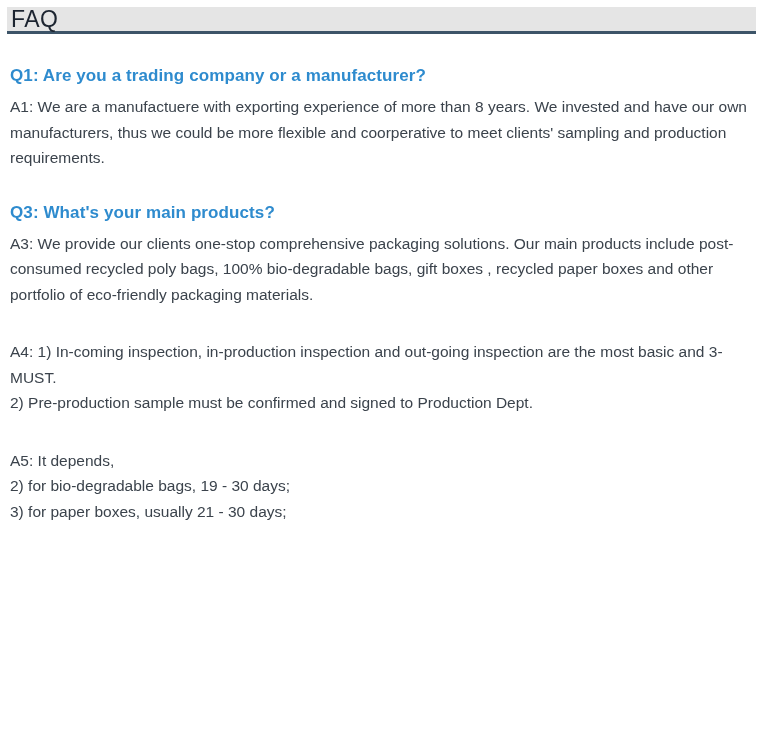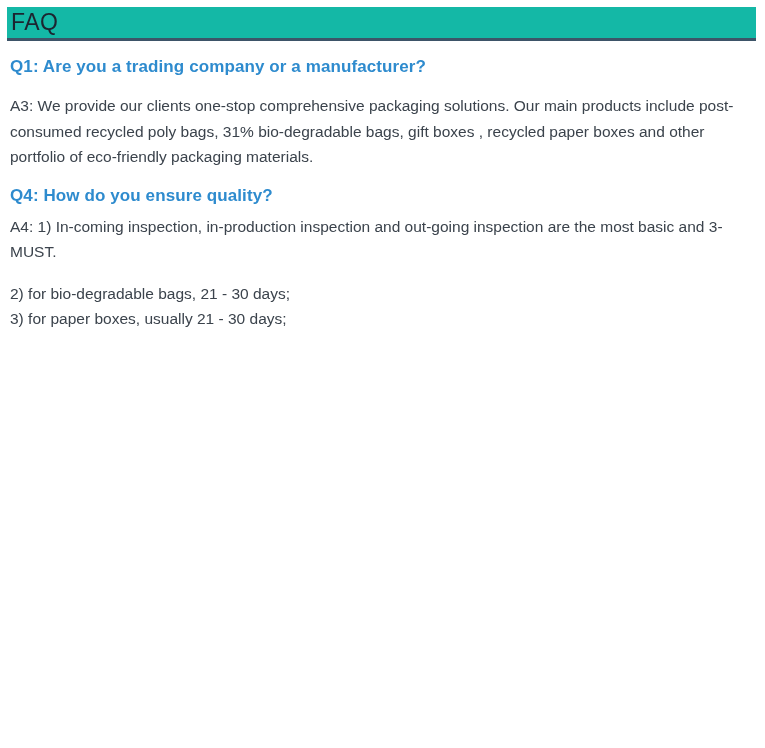--- a/index.html
+++ b/index.html
@@ -5,38 +5,38 @@
   * { margin: 0; padding: 0; box-sizing: border-box; }
   html, body {
     width: 765px;
     height: 748px;
     background: #ffffff;
     font-family: "Liberation Sans", sans-serif;
     overflow: hidden;
   }
   .faq-header {
     margin: 7px 9px 7px 7px;
-    height: 34px;
-    background: #14b8a6;
+    height: 27px;
+    background: #e5e5e5;
     border-bottom: 3px solid #3d5468;
     display: flex;
     align-items: center;
   }
   .faq-header h1 {
     font-size: 23px;
     font-weight: 400;
     color: #1c2430;
     padding-left: 4px;
     letter-spacing: 0.5px;
   }
   .faq-list {
     padding: 0 16px 0 10px;
   }
   .faq-section {
-    margin-top: 16px;
+    margin-top: 32px;
   }
   .faq-question {
     font-size: 17px;
     font-weight: 700;
     color: #2e8bce;
     margin-bottom: 8px;
     letter-spacing: 0.1px;
   }
   .faq-answer {
     font-size: 15.5px;
@@ -50,37 +50,42 @@
 </head>
 <body>
 
 <header class="faq-header">
   <h1>FAQ</h1>
 </header>
 
 <main class="faq-list">
   <section class="faq-section">
     <h2 class="faq-question">Q1: Are you a trading company or a manufacturer?</h2>
+    <div class="faq-answer">
+        <span class="faq-answer-line">A1: We are a manufactuere with exporting experience of more than 8 years. We invested and have our own manufacturers, thus we could be more flexible and coorperative to meet clients' sampling and production requirements.</span>
+      </div>
   </section>
 
   <section class="faq-section">
   </section>
 
   <section class="faq-section">
+    <h2 class="faq-question">Q3: What's your main products?</h2>
     <div class="faq-answer">
-        <span class="faq-answer-line">A3: We provide our clients one-stop comprehensive packaging solutions. Our main products include post-consumed recycled poly bags, 31% bio-degradable bags, gift boxes , recycled paper boxes and other portfolio of eco-friendly packaging materials.</span>
-      </div>
-  </section>
-
-  <section class="faq-section">
-    <h2 class="faq-question">Q4: How do you ensure quality?</h2>
-    <div class="faq-answer">
-        <span class="faq-answer-line">A4: 1) In-coming inspection, in-production inspection and out-going inspection are the most basic and 3-MUST.</span>
+        <span class="faq-answer-line">A3: We provide our clients one-stop comprehensive packaging solutions. Our main products include post-consumed recycled poly bags, 100% bio-degradable bags, gift boxes , recycled paper boxes and other portfolio of eco-friendly packaging materials.</span>
       </div>
   </section>
 
   <section class="faq-section">
     <div class="faq-answer">
-        <span class="faq-answer-line">2) for bio-degradable bags, 21 - 30 days;</span>
+        <span class="faq-answer-line">A4: 1) In-coming inspection, in-production inspection and out-going inspection are the most basic and 3-MUST.</span>
+        <span class="faq-answer-line">2) Pre-production sample must be confirmed and signed to Production Dept.</span>
+      </div>
+  </section>
+
+  <section class="faq-section">
+    <div class="faq-answer">
+        <span class="faq-answer-line">A5: It depends,</span>
+        <span class="faq-answer-line">2) for bio-degradable bags, 19 - 30 days;</span>
         <span class="faq-answer-line">3) for paper boxes, usually 21 - 30 days;</span>
       </div>
   </section>
 </main>
 
 </body></html>

